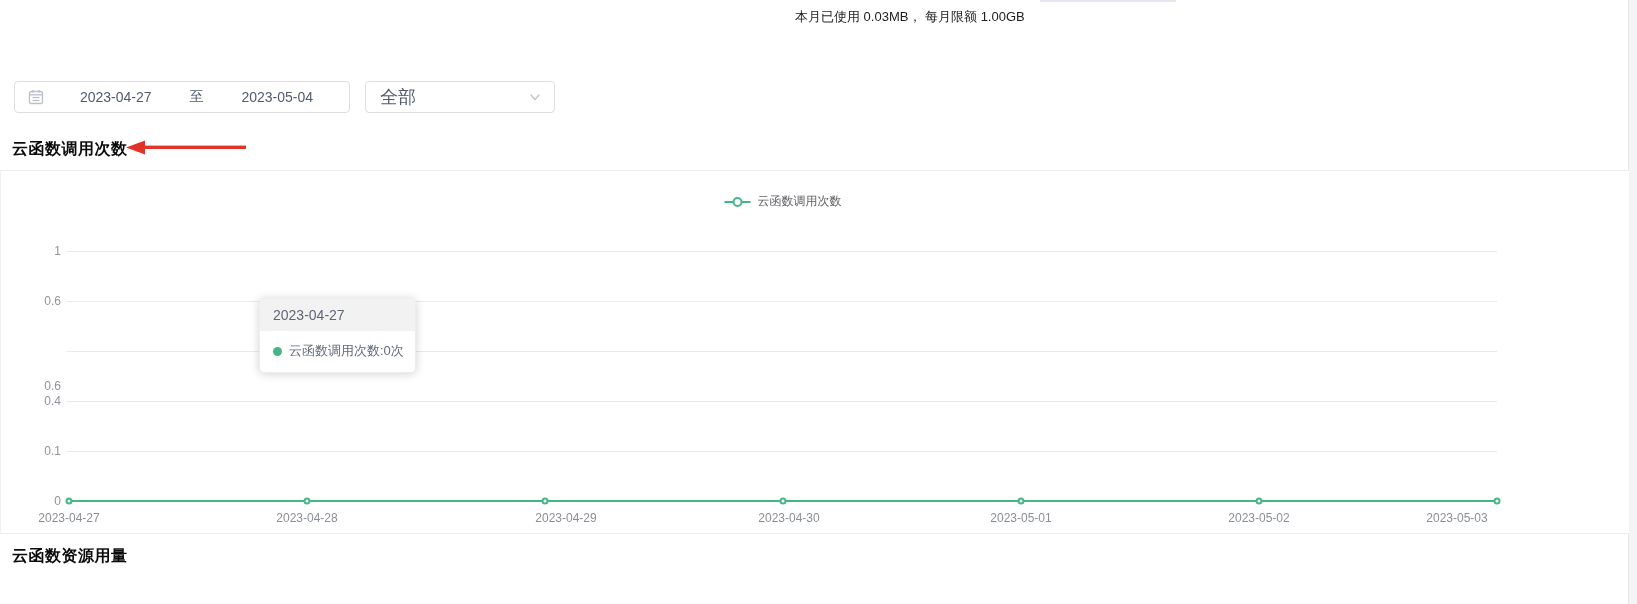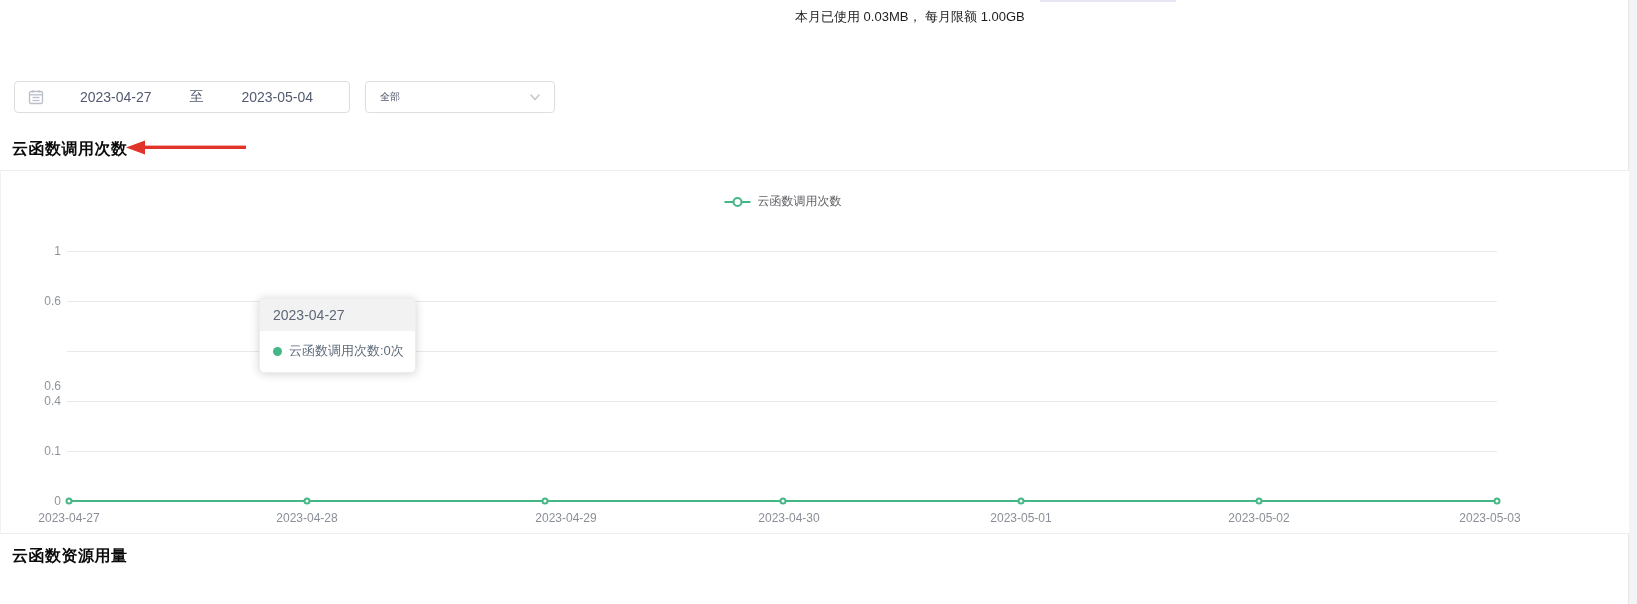--- a/index.html
+++ b/index.html
@@ -18,21 +18,21 @@
   
   .date-range { position:absolute; left:14px; top:81px; width:336px; height:32px;
     border:1px solid #dcdee2; border-radius:4px; background:#fff; display:flex; align-items:center; }
   .date-range .cal { width:16px; height:16px; margin-left:13px; color:#b8bfc9; flex:0 0 auto; }
   .date-range .dval { flex:1; text-align:center; font-size:14px; color:#515a6e; cursor:text; }
   .date-range .sep { font-size:14px; color:#515a6e; padding:0 2px; }
 
   .select-box { position:absolute; left:365px; top:81px; width:190px; height:32px;
     border:1px solid #dcdee2; border-radius:4px; background:#fff; display:flex; align-items:center;
     justify-content:space-between; padding:0 12px 0 14px; cursor:pointer; }
-  .select-box .sval { font-size:10px; color:#515a6e; }
+  .select-box .sval { font-size:18px; color:#515a6e; }
   .select-box .chev { width:14px; height:14px; color:#c5c8ce; }
 
   .section-title { position:absolute; left:12px; font-size:16px; font-weight:bold; color:#0b0b0c; letter-spacing:.5px; }
   .title-calls { top:139px; }
   .title-resources { top:546px; }
 
   .red-arrow { position:absolute; left:126px; top:140px; width:120px; height:15px; }
 
   
   .chart-card { position:absolute; left:0; top:170px; width:1629px; height:364px; background:#fff;
@@ -118,21 +118,21 @@
         <div class="gridline" style="left: 66px; top: 130px; width: 1430px;"></div>
         <div class="ytick" style="left: 10px; top: 130px;">0.6</div>
         <div class="gridline" style="left: 66px; top: 80px; width: 1430px;"></div>
         <div class="ytick" style="left: 10px; top: 80px;">1</div>
         <div class="xtick" style="left: 68px; top: 340px;">2023-04-27</div>
         <div class="xtick" style="left: 306px; top: 340px;">2023-04-28</div>
         <div class="xtick" style="left: 544px; top: 340px; margin-left: 21px;">2023-04-29</div>
         <div class="xtick" style="left: 782px; top: 340px; margin-left: 6px;">2023-04-30</div>
         <div class="xtick" style="left: 1020px; top: 340px;">2023-05-01</div>
         <div class="xtick" style="left: 1258px; top: 340px;">2023-05-02</div>
-        <div class="xtick" style="left: 1489px; top: 340px;">2023-05-03</div>
+        <div class="xtick" style="left: 1456px; top: 340px;">2023-05-03</div>
         <div class="series-line" style="left: 68px; top: 329px; width: 1428px; background: rgb(69, 183, 135);"></div>
         <div class="marker" style="left: 68px; top: 330px; border-color: rgb(69, 183, 135);"></div>
         <div class="marker" style="left: 306px; top: 330px; border-color: rgb(69, 183, 135);"></div>
         <div class="marker" style="left: 544px; top: 330px; border-color: rgb(69, 183, 135);"></div>
         <div class="marker" style="left: 782px; top: 330px; border-color: rgb(69, 183, 135);"></div>
         <div class="marker" style="left: 1020px; top: 330px; border-color: rgb(69, 183, 135);"></div>
         <div class="marker" style="left: 1258px; top: 330px; border-color: rgb(69, 183, 135);"></div>
         <div class="marker" style="left: 1496px; top: 330px; border-color: rgb(69, 183, 135);"></div>
       </div>
 

